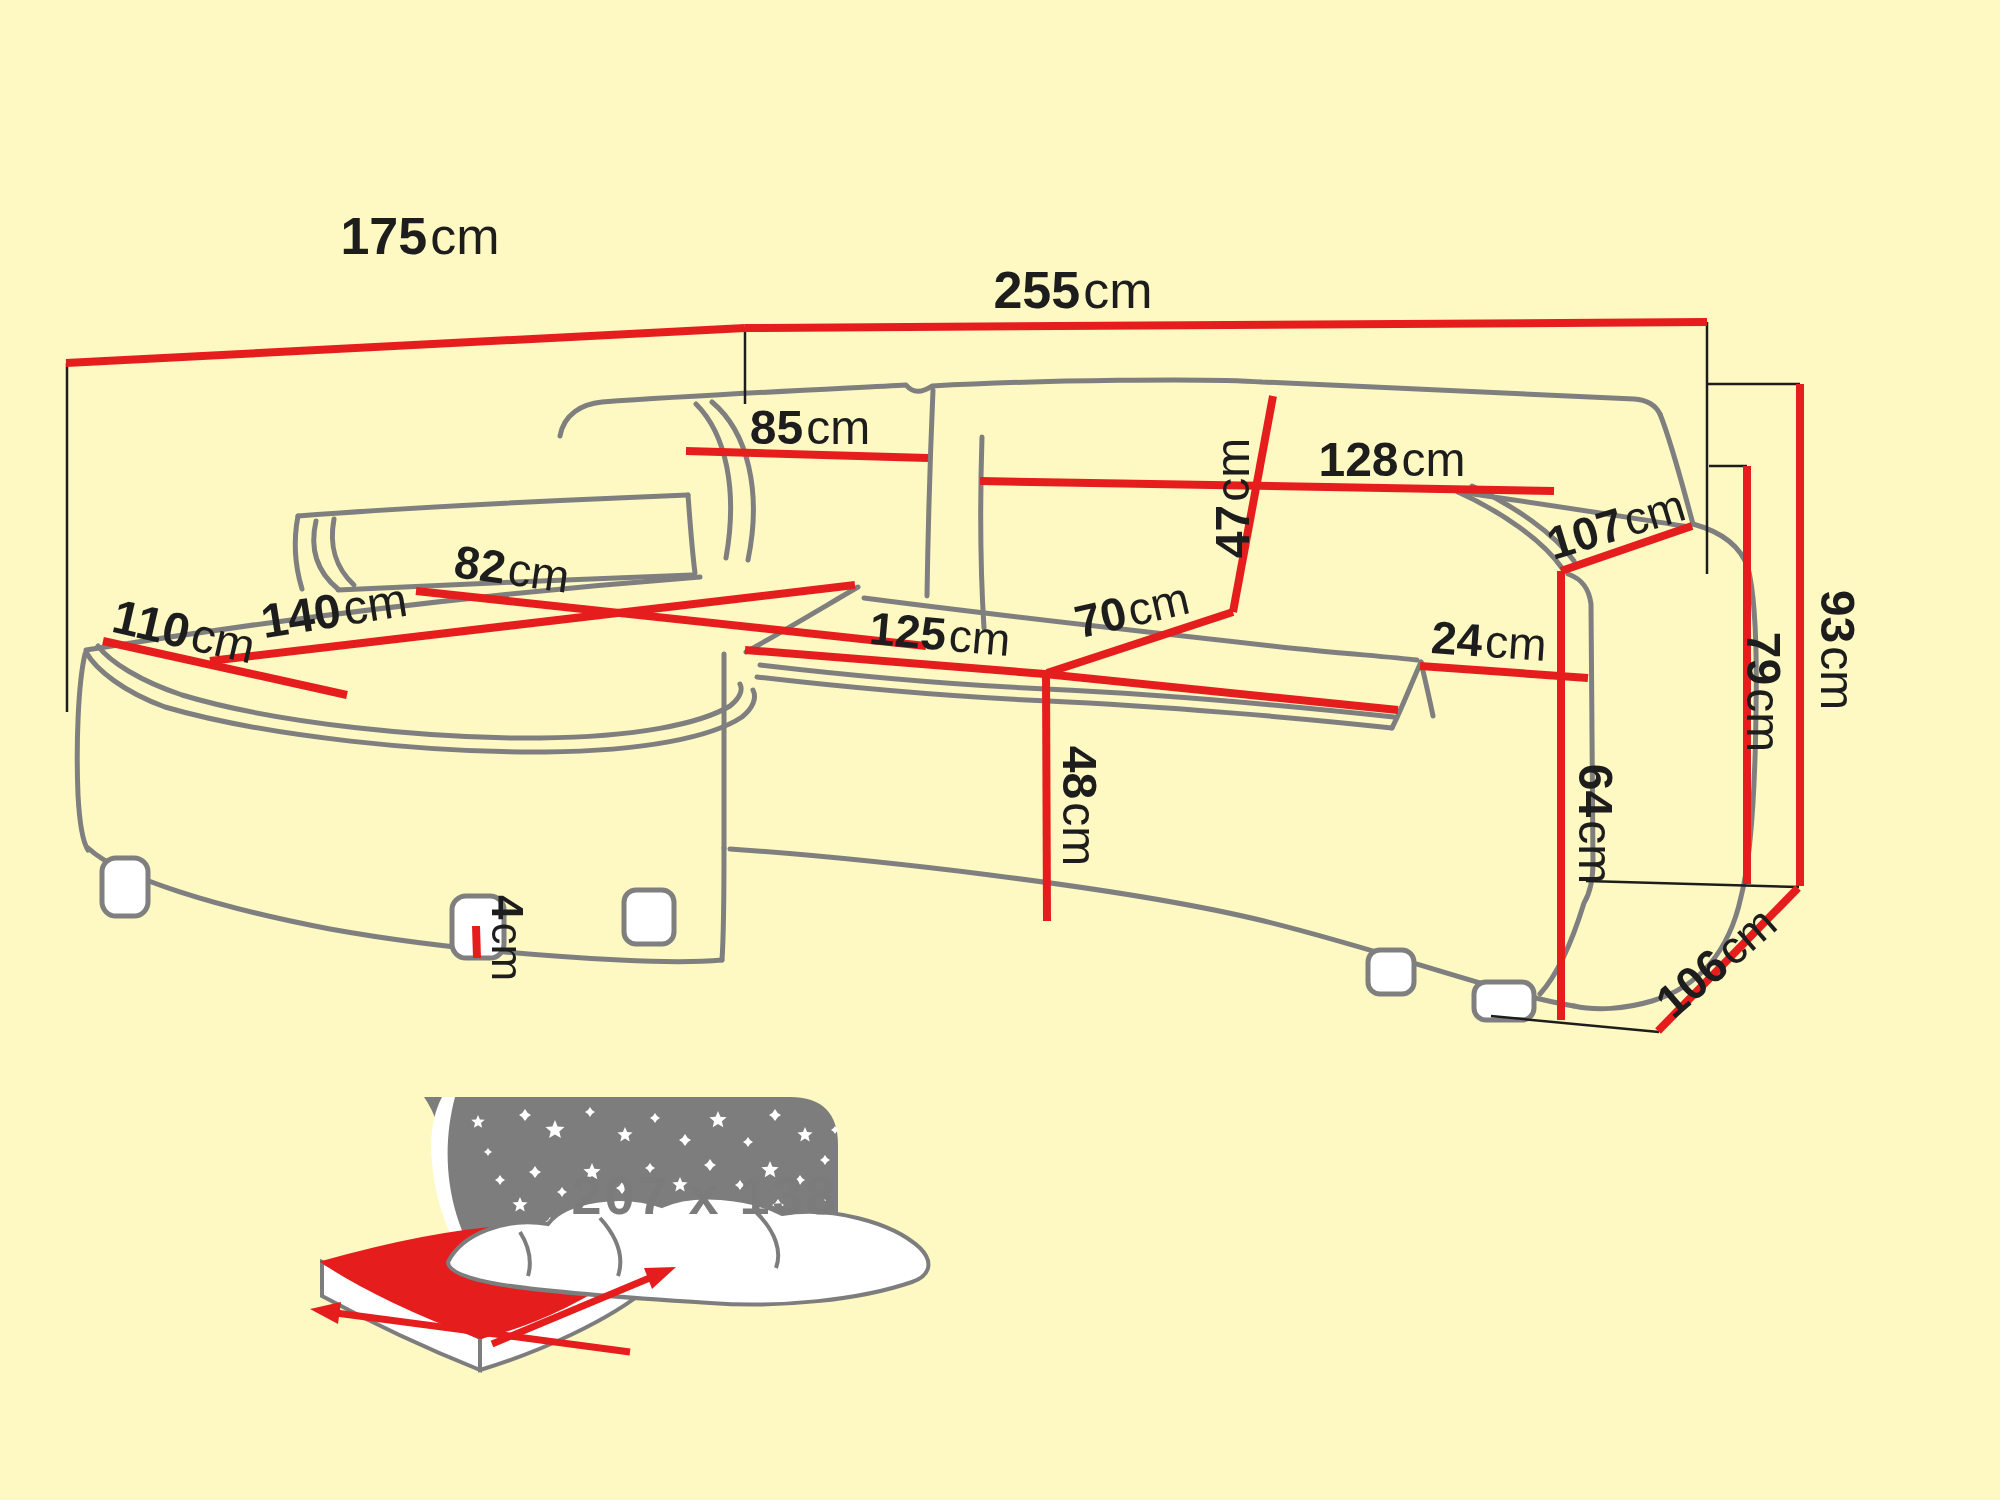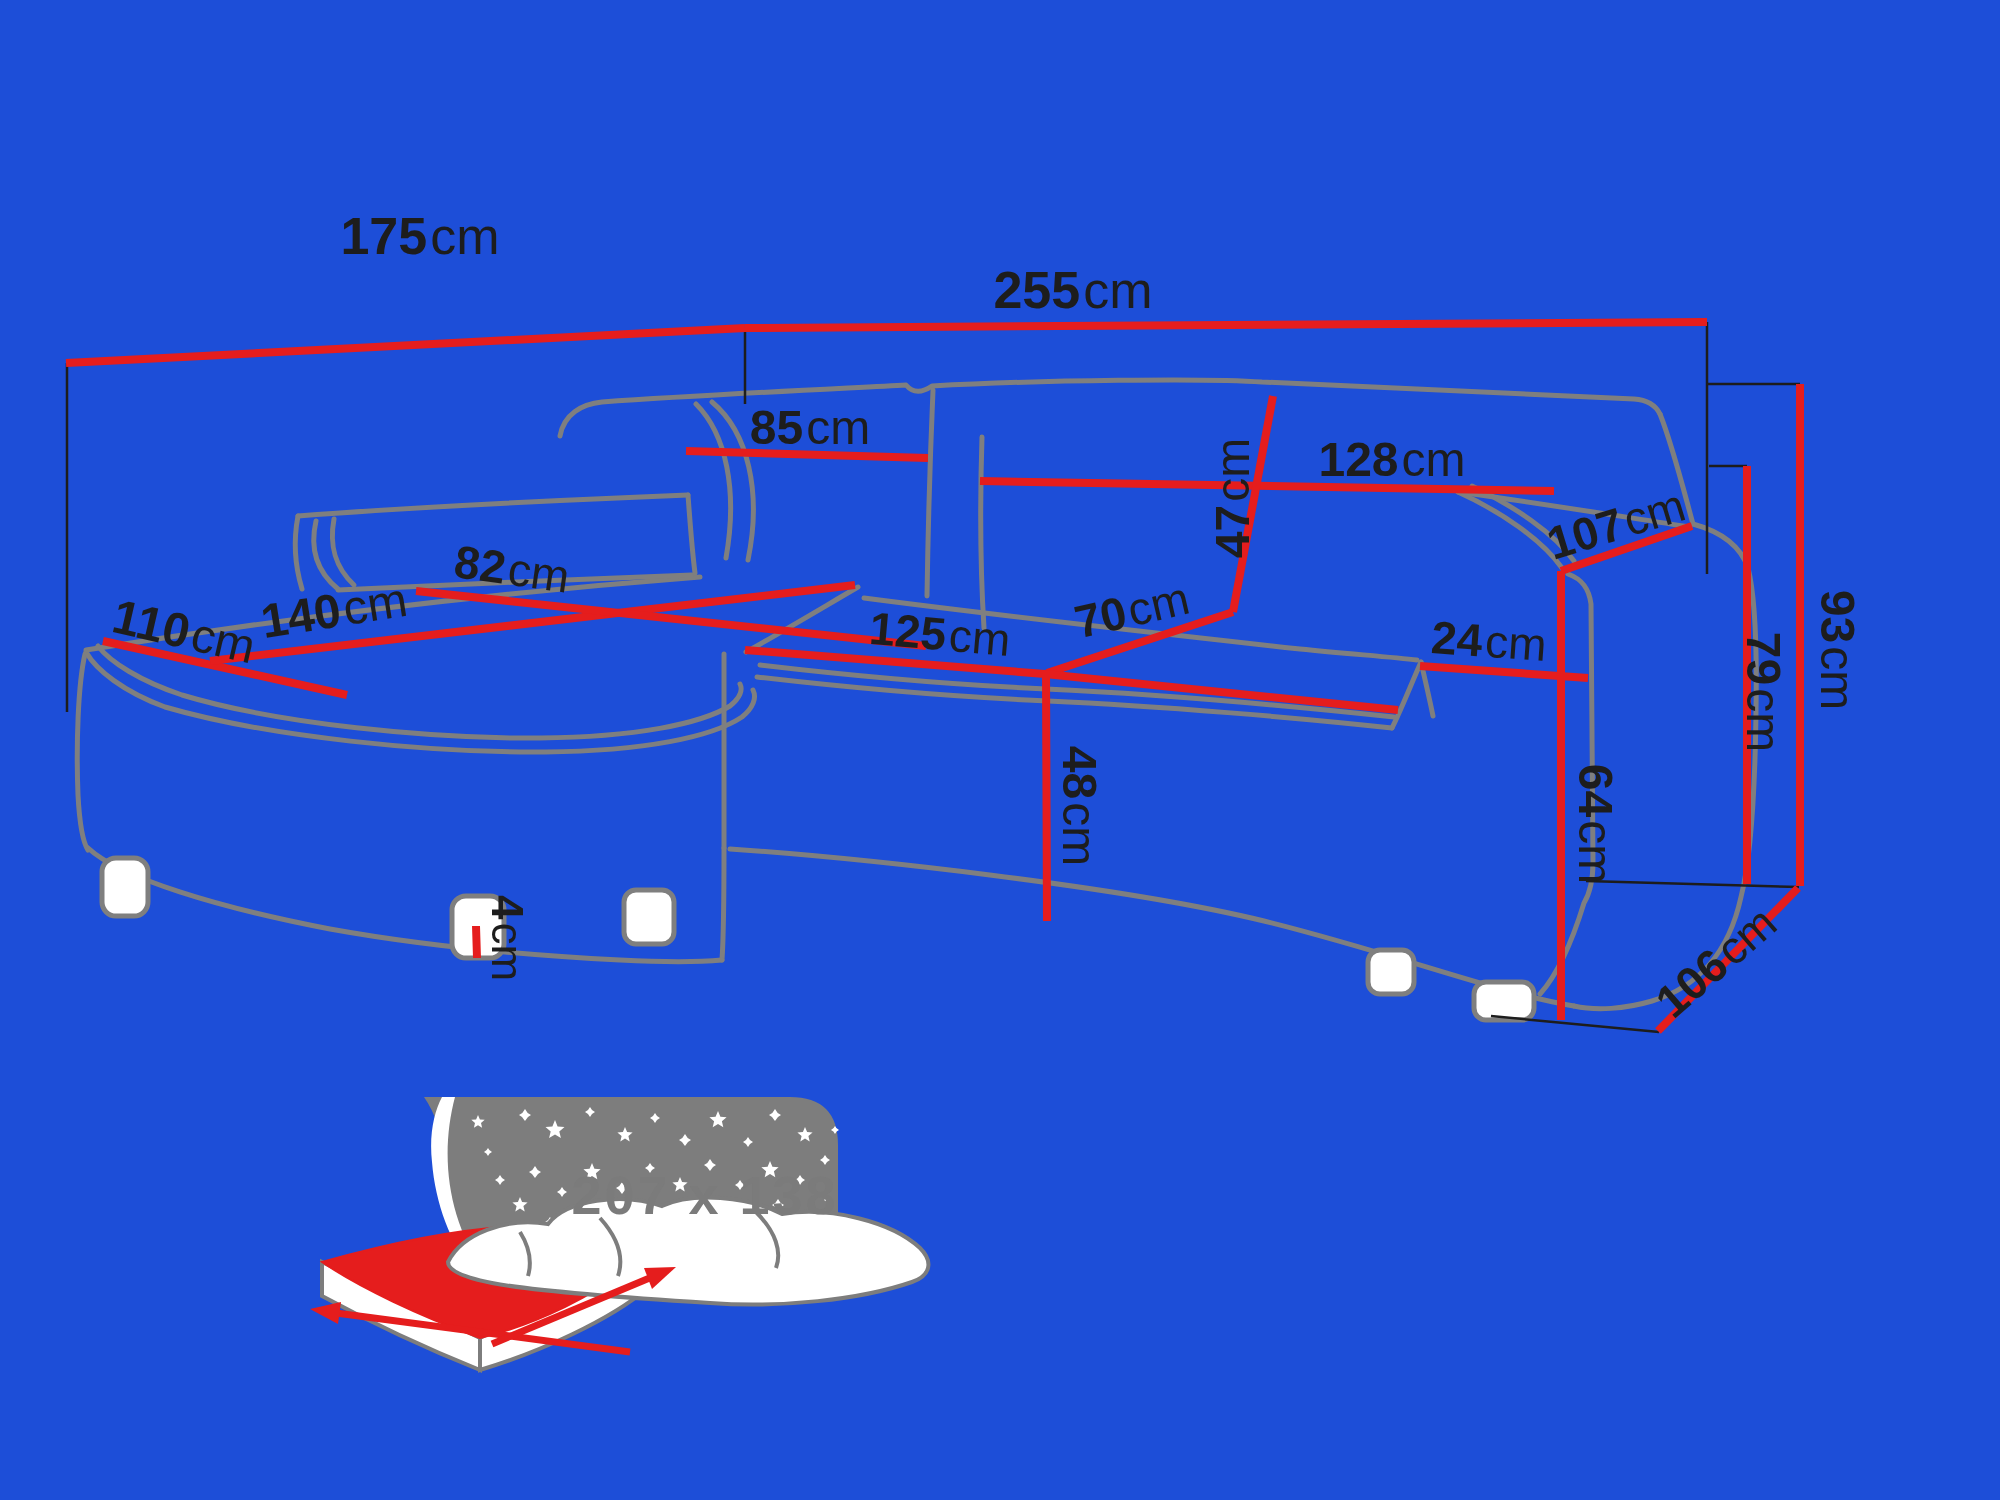--- a/index.html
+++ b/index.html
@@ -1,16 +1,16 @@
 <!DOCTYPE html>
 <html><head>
 <meta charset="utf-8">
 <style>
   html,body{margin:0;padding:0;background:#ffffff;}
-  .stage{position:relative;width:2000px;height:1500px;background:#1d4ed8;overflow:hidden;}
+  .stage{position:relative;width:2000px;height:1500px;background:#fef9c3;overflow:hidden;}
   svg{display:block;width:2000px;height:1500px;}
   text{font-family:"Liberation Sans",sans-serif;fill:#1d1d1d;}
   .num{font-weight:bold;}
   .unit{font-weight:normal;}
   .size-label{fill:#7b7b7b;font-weight:bold;letter-spacing:3px;}
 </style>
 </head>
 <body>
 
 <div class="stage">

